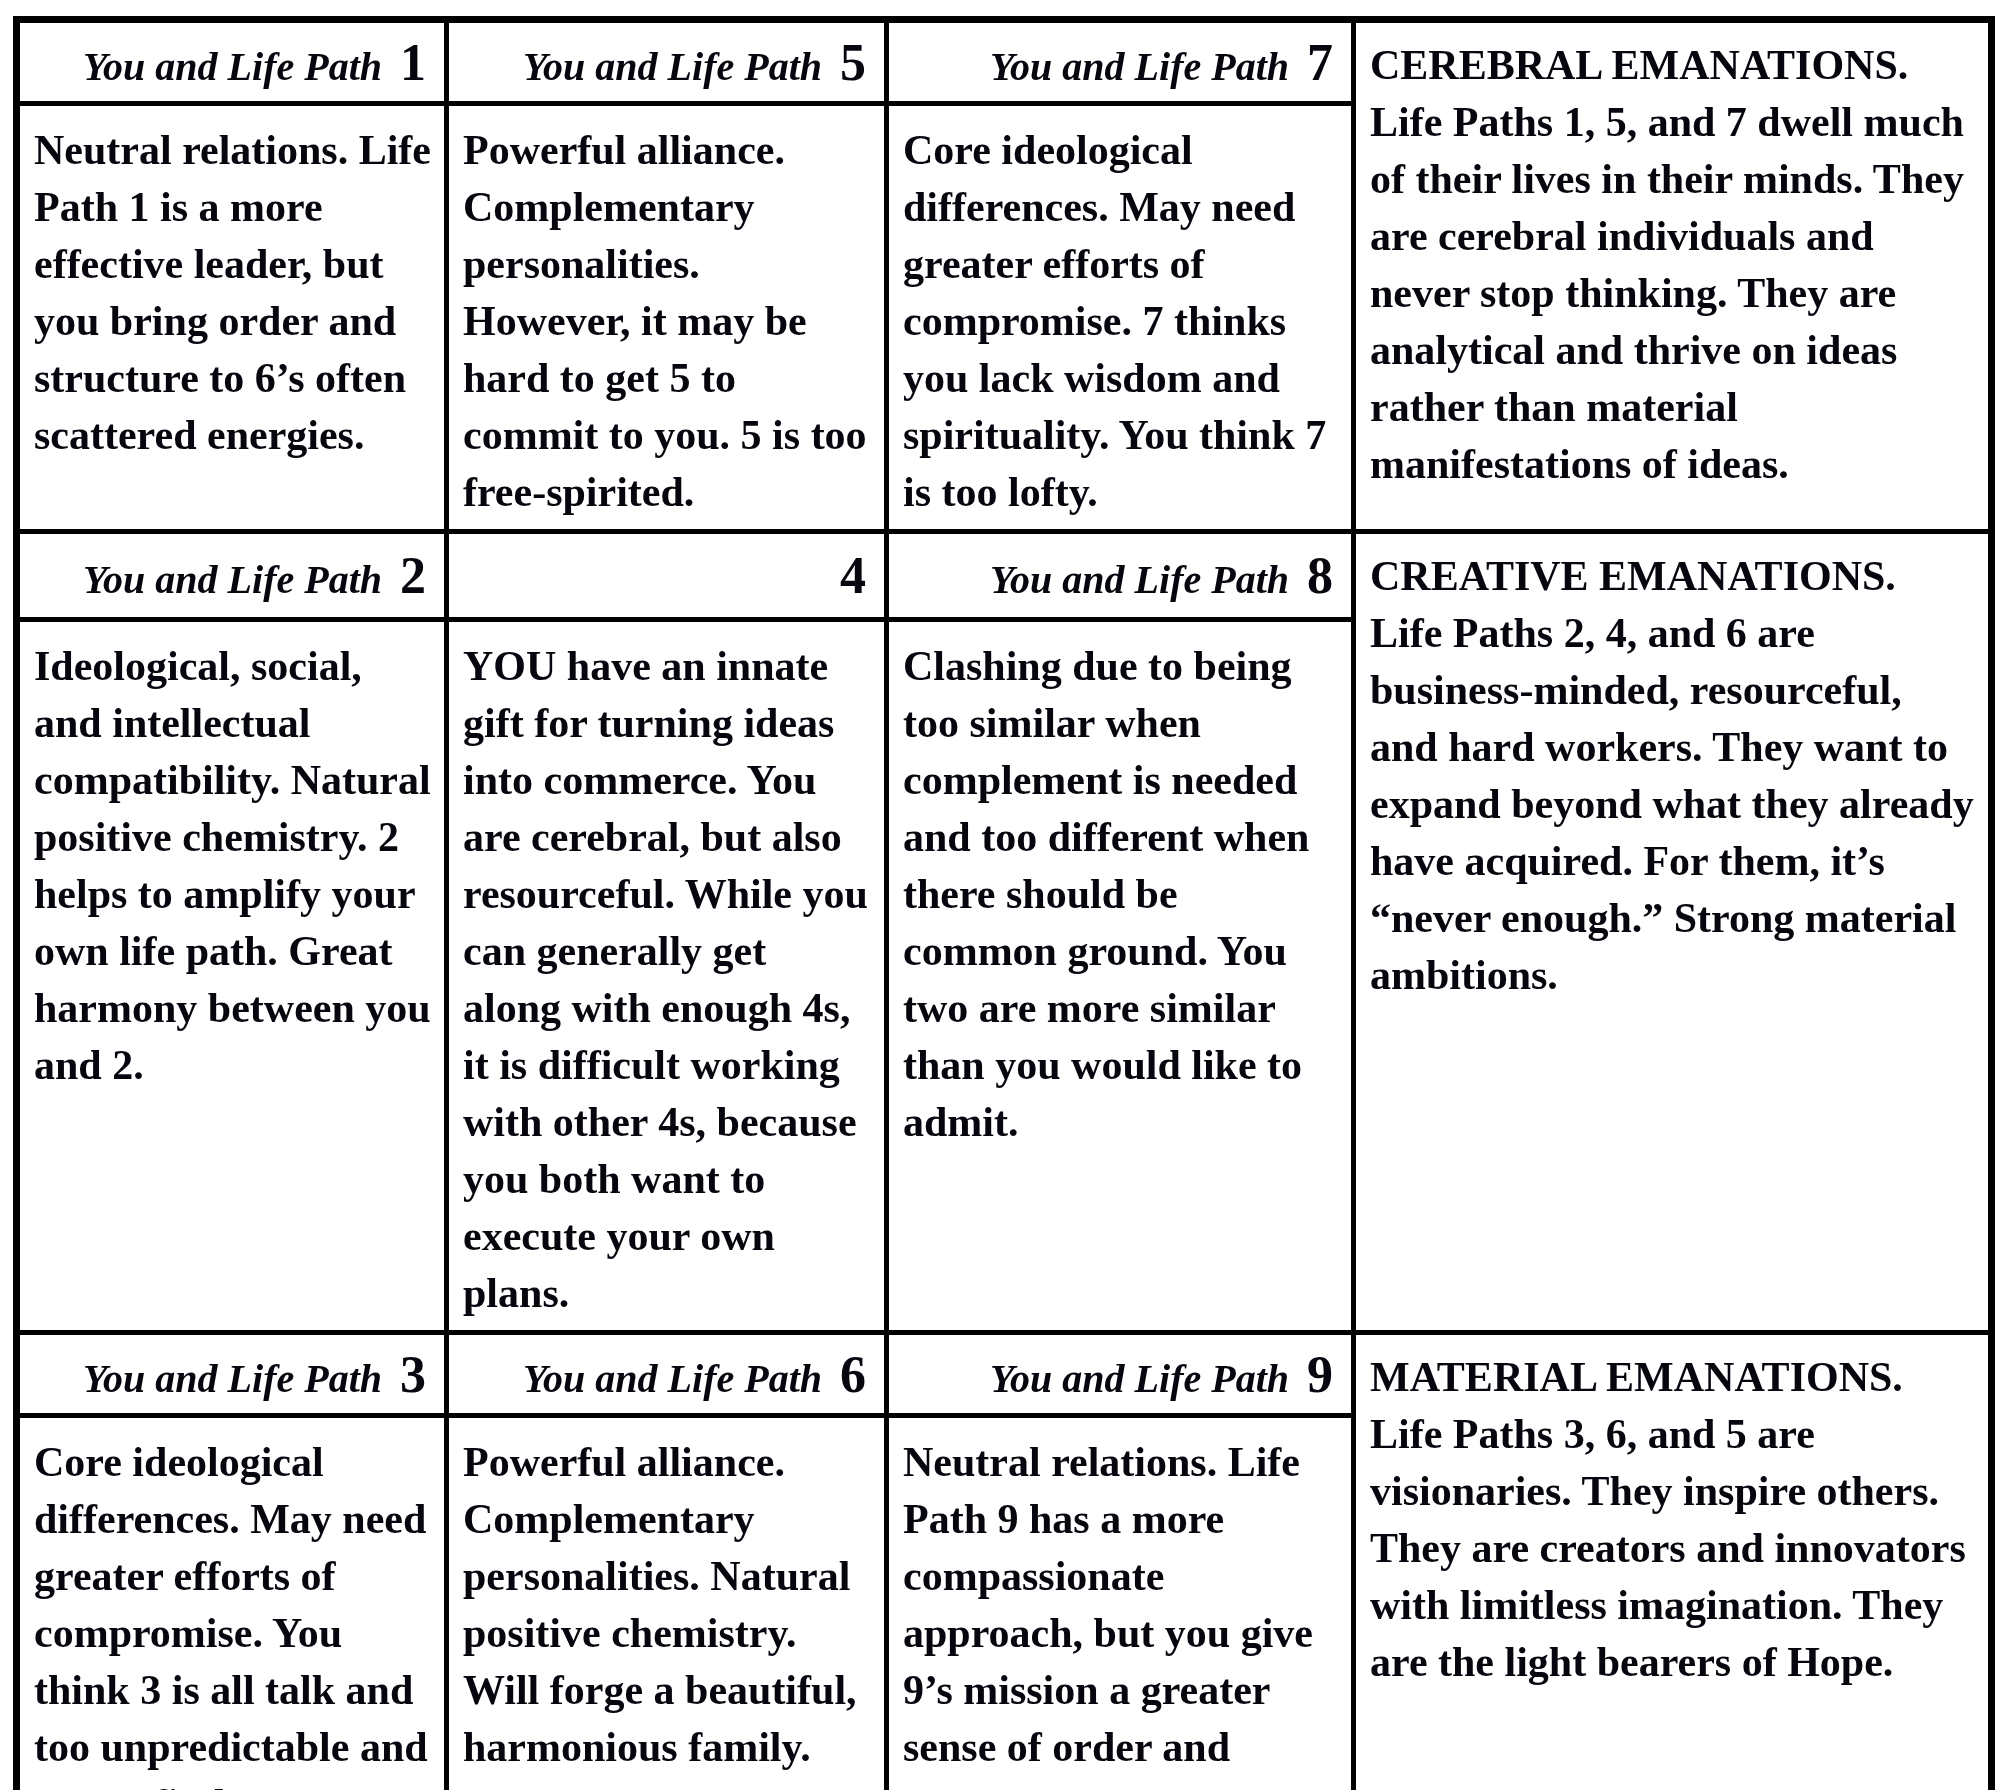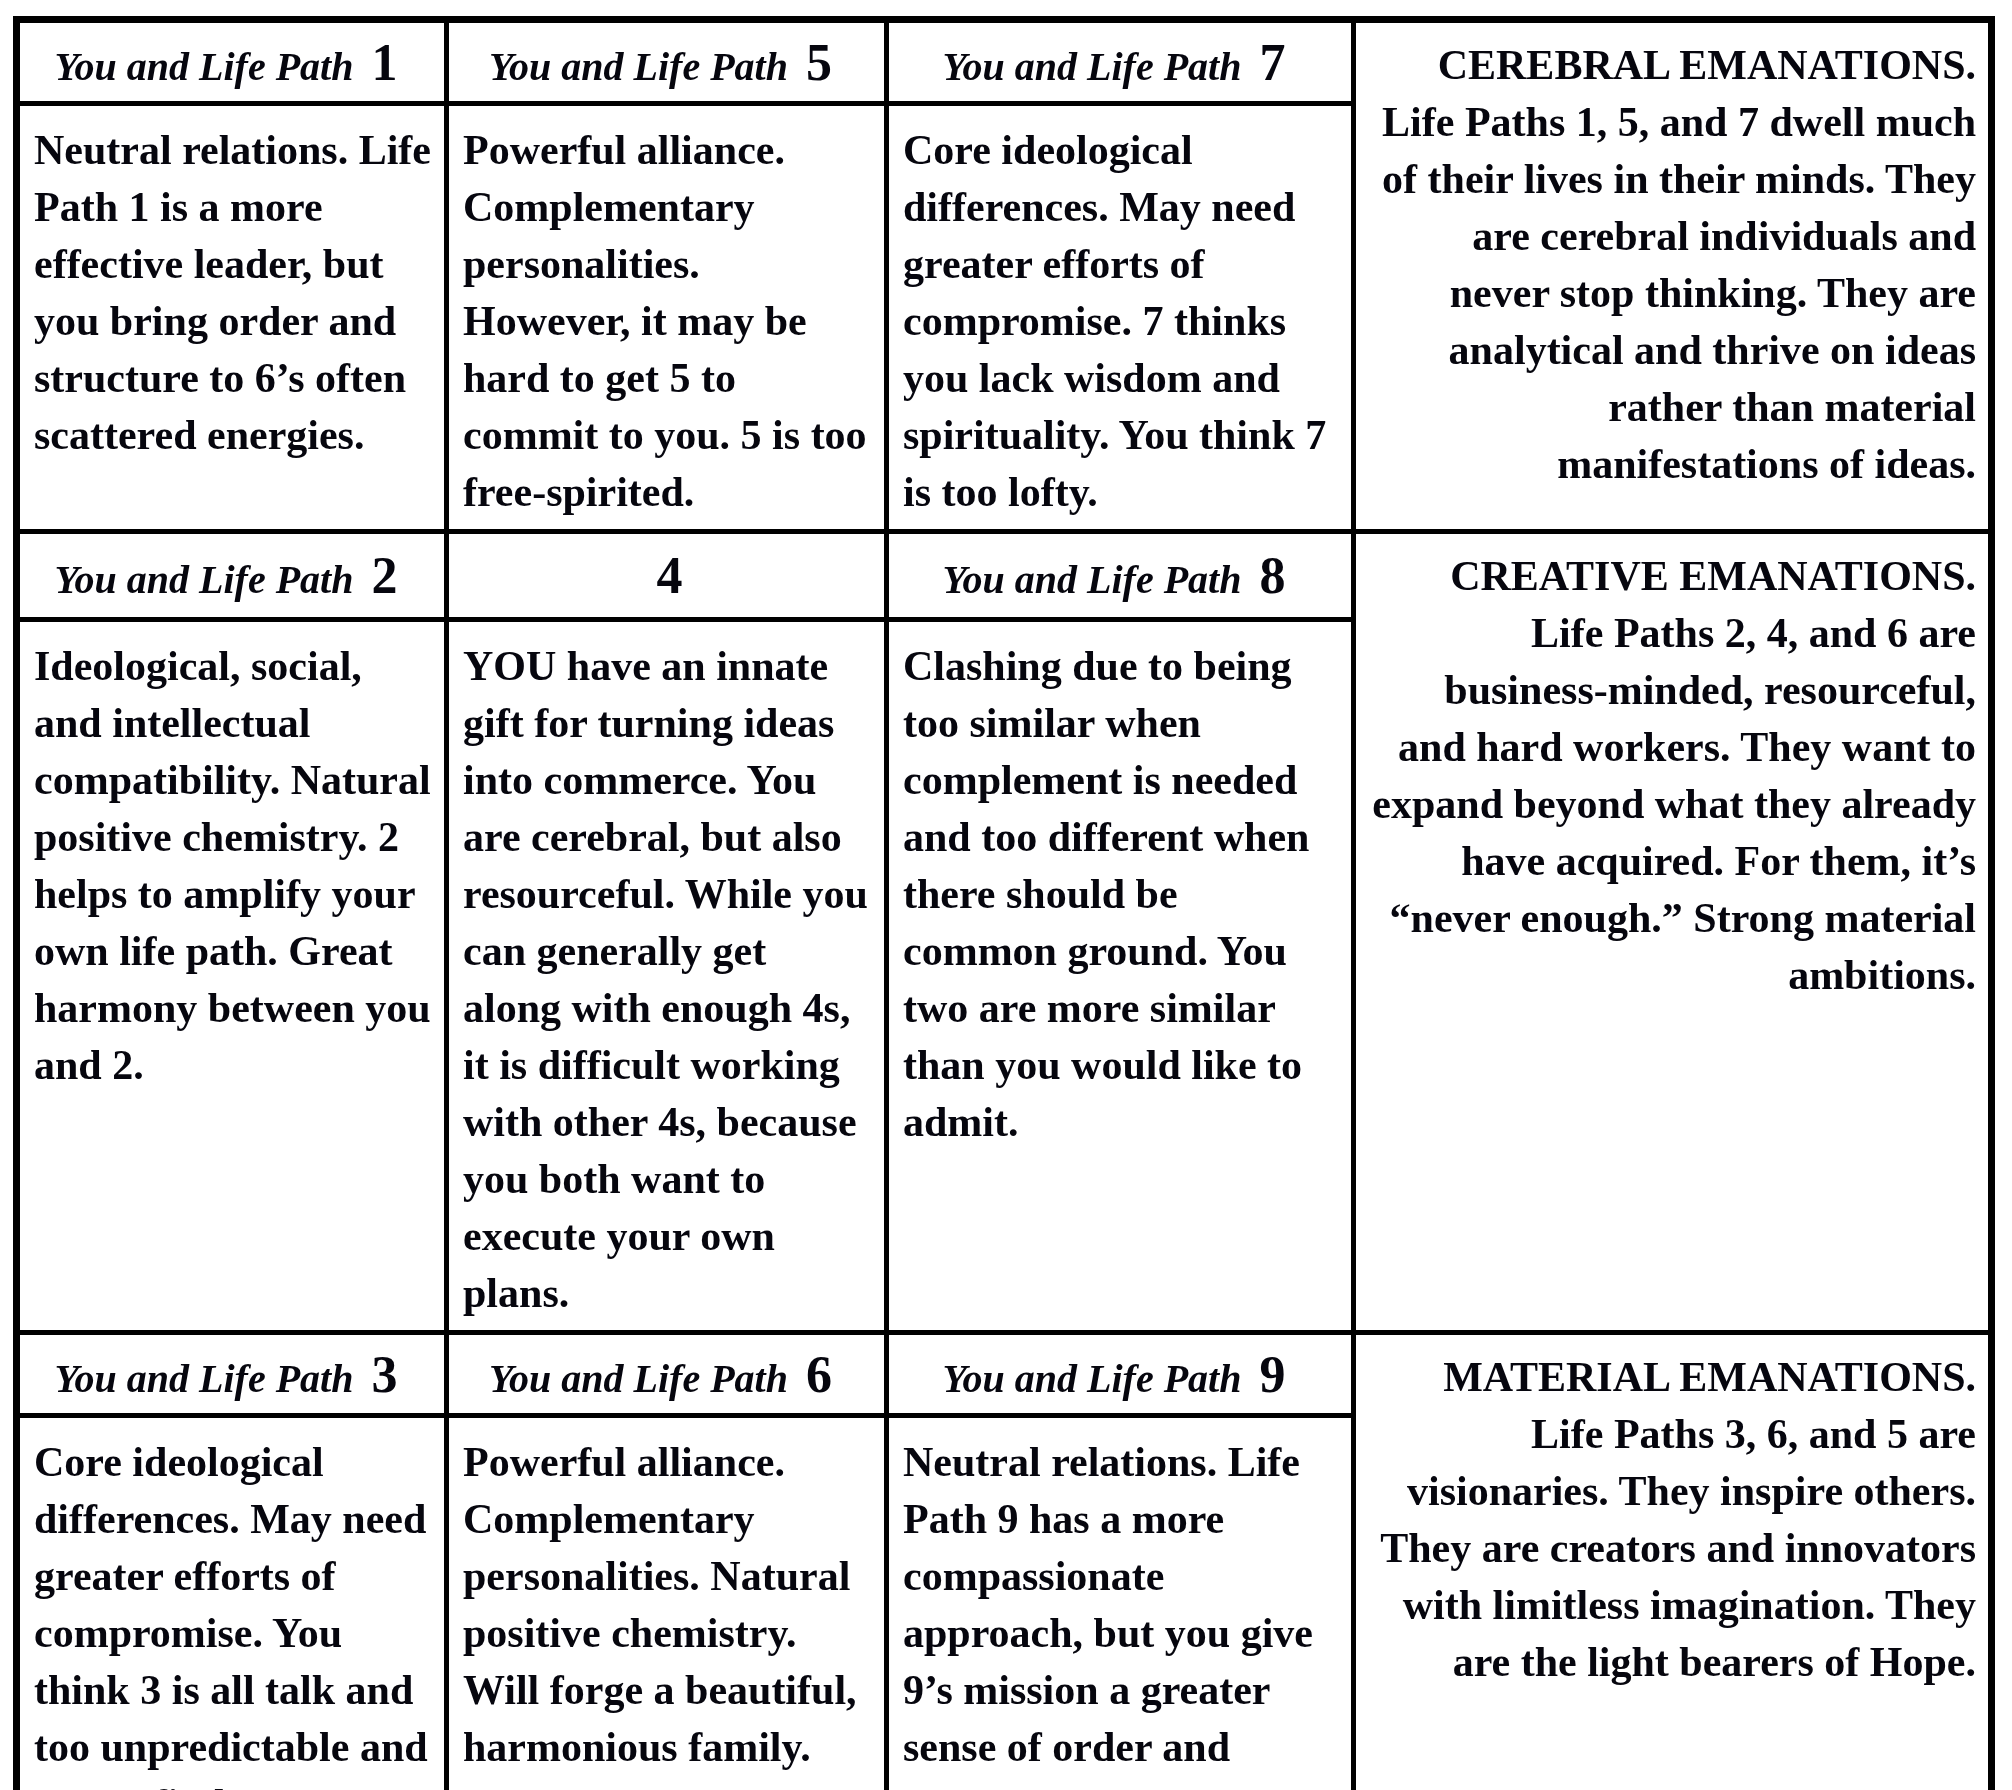--- a/index.html
+++ b/index.html
@@ -25,21 +25,21 @@
     table-layout: fixed;
     border: 7px solid #000000;
   }
   td {
     border: 5px solid #000000;
     vertical-align: top;
     overflow: hidden;
   }
   td.hdr {
     vertical-align: middle;
-    text-align: center;
+    text-align: right;
     padding: 4px 18px 4px 6px;
     white-space: nowrap;
   }
   .hdr-label {
     font-style: italic;
     font-weight: 700;
     font-size: 40px;
     letter-spacing: 0px;
   }
   .hdr-num {
@@ -52,21 +52,20 @@
     padding: 16px 10px 8px 14px;
     font-weight: 700;
     font-size: 42px;
     line-height: 57px;
   }
   td.eman {
     padding: 14px 12px 8px 14px;
     font-weight: 700;
     font-size: 42px;
     line-height: 57px;
-    text-align: right;
   }
   .eman-title {
     font-weight: 700;
   }
 </style>
 </head>
 <body>
 
 <div class="page">
   <table class="compat">

